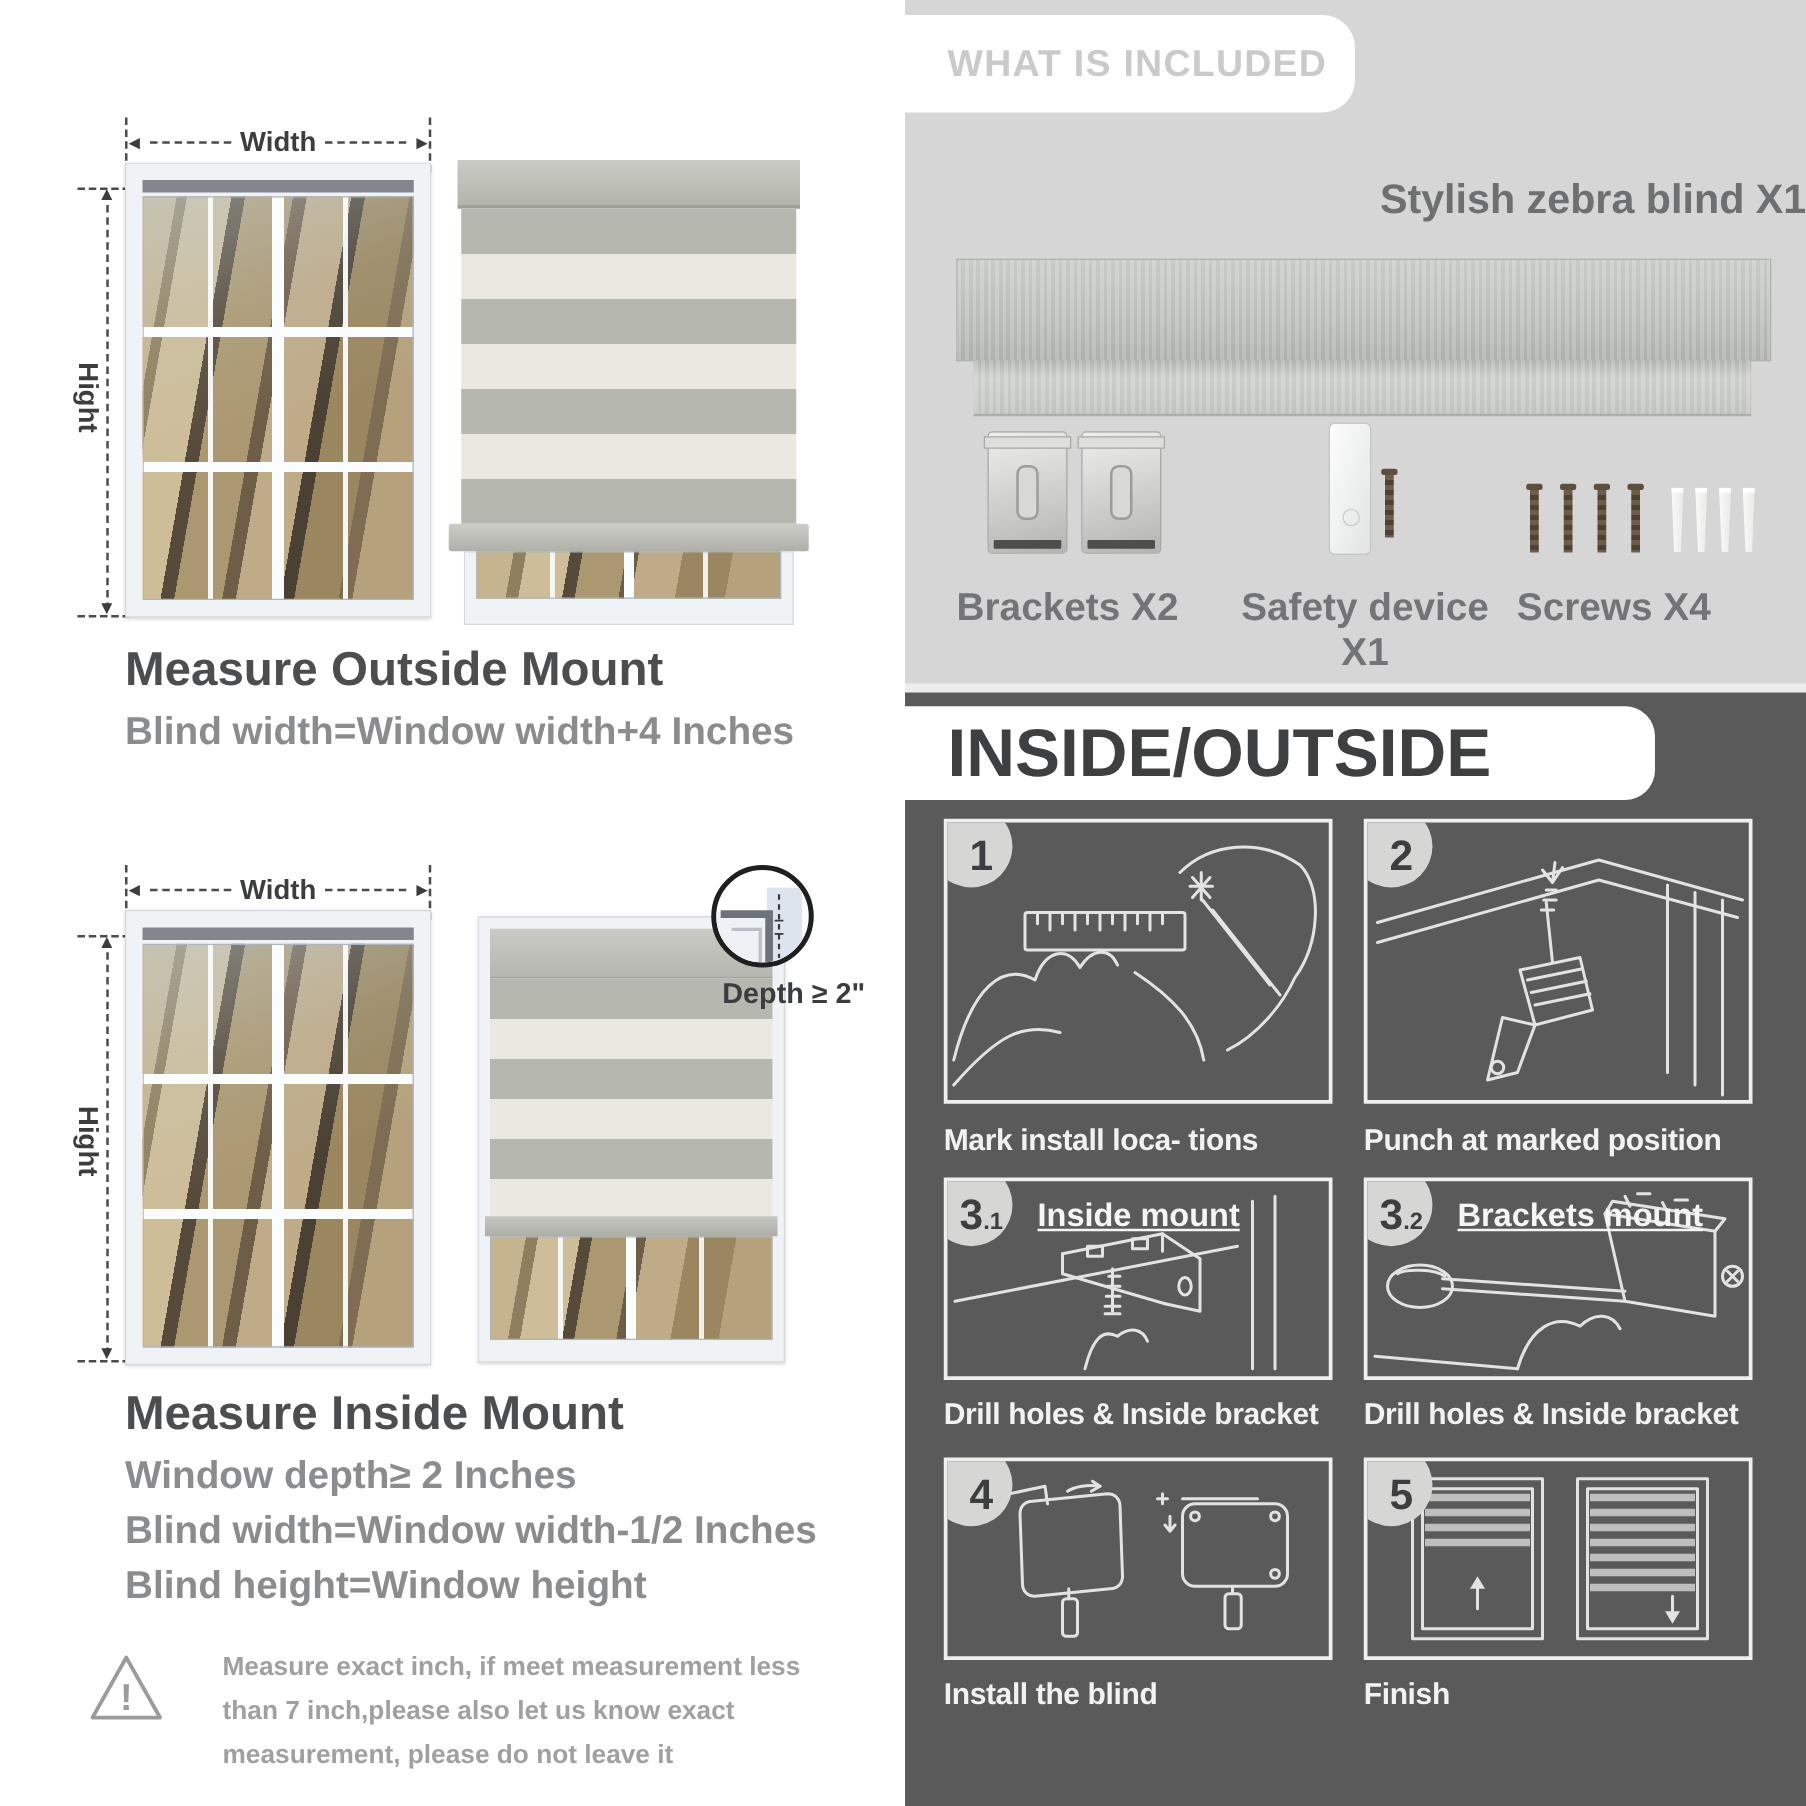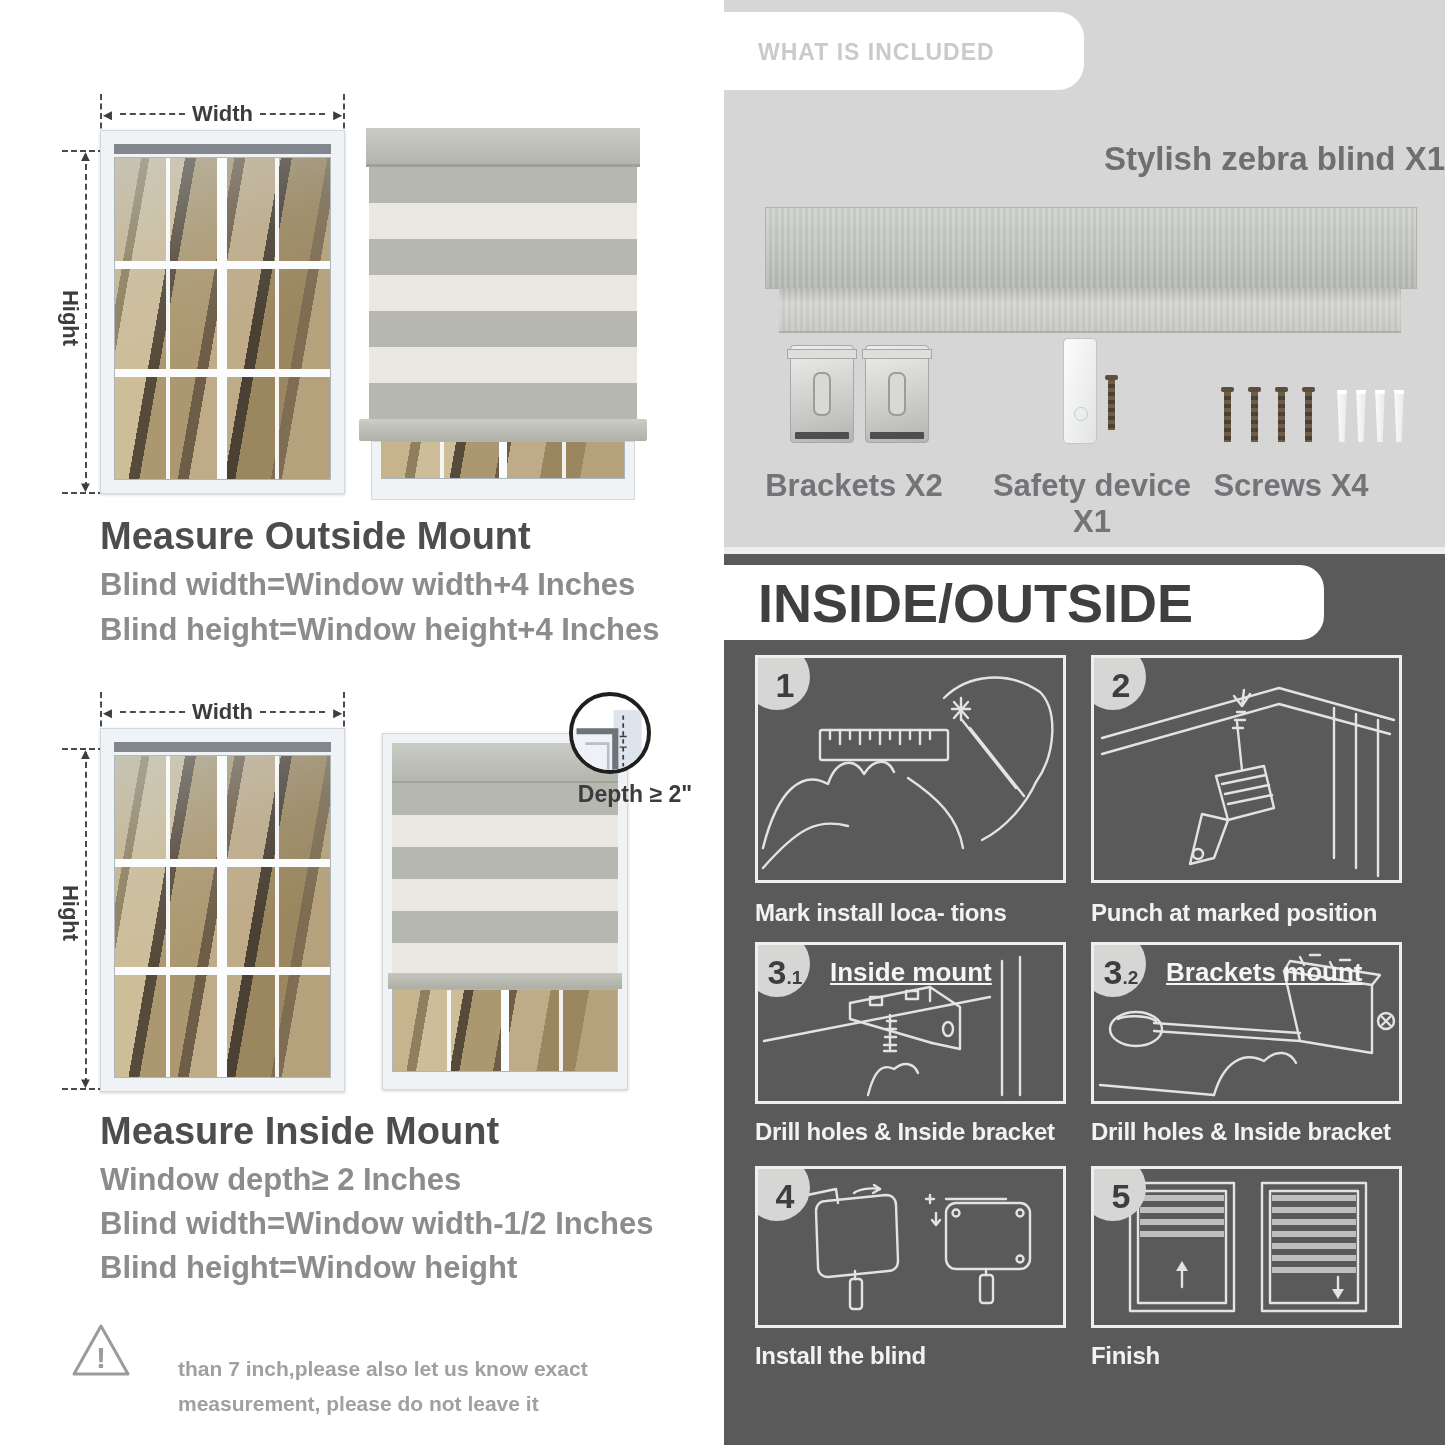--- a/index.html
+++ b/index.html
@@ -68,21 +68,21 @@
   .depth-label{position:absolute;left:178px;top:48px;width:150px;text-align:center;
                font-weight:bold;font-size:23px;color:#3b3c3e;}
 
   .title-dark{position:absolute;font-weight:bold;font-size:38px;color:#4c4d4f;}
   .sub-gray{position:absolute;font-weight:bold;font-size:31px;color:#8b8c8e;}
   .note-line{position:absolute;font-size:21px;color:#9fa0a1;font-weight:bold;}
 
   
   .right-top{position:absolute;left:724px;top:0;width:721px;height:547px;background:#d5d6d5;}
   .h1-included{position:absolute;left:0;top:12px;width:360px;height:78px;background:#ffffff;
-               border-radius:0 26px 26px 0;color:#c9cbca;font-weight:bold;font-size:23px;
+               border-radius:0 26px 26px 0;color:#c9cbca;font-weight:bold;font-size:30px;
                line-height:80px;padding-left:34px;box-sizing:border-box;letter-spacing:1px;}
   .product-label{position:absolute;left:0;top:140px;width:100%;text-align:right;
                  font-size:33px;font-weight:bold;color:#6e6f71;}
   .cassette-main{position:absolute;left:41px;top:207px;width:650px;height:80px;border:1px solid #b0b3ad;
     background-image:repeating-linear-gradient(90deg, rgba(255,255,255,.10) 0 3px, rgba(0,0,0,.035) 3px 6px),
                      linear-gradient(180deg,#ced1cc 0%,#c2c5c0 55%,#b5b8b2 100%);}
   .cassette-roll{position:absolute;left:55px;top:288px;width:622px;height:43px;border-bottom:2px solid #adb0aa;
     background-image:repeating-linear-gradient(90deg, rgba(255,255,255,.10) 0 3px, rgba(0,0,0,.03) 3px 6px),
                      linear-gradient(180deg,#b9bcb6 0%,#d3d5d0 35%,#c6c8c2 100%);}
   .bracket{position:absolute;top:345px;width:64px;height:98px;border:1px solid #a8a8a6;border-radius:4px;
@@ -154,21 +154,20 @@
     <div class="b1-cassette"></div>
     <div class="b1-stripes"></div>
     <div class="b1-rail"></div>
     <div class="b1-window">
       <div class="mini-panes b1-panes"></div>
     </div>
   </div>
 
   <div class="title-dark" style="left:100px;top:515px;">Measure Outside Mount</div>
   <div class="sub-gray" style="left:100px;top:567px;">Blind width=Window width+4 Inches</div>
-  <div class="sub-gray" style="left:100px;top:612px;">Blind height=Window height+4 Inches</div>
 
   <div class="warrow" style="left:100px;top:700px;width:245px;">
     <span class="tip">◄</span>
     <span class="dash"></span>
     <span class="wlabel">Width</span>
     <span class="dash"></span>
     <span class="tip">►</span>
   </div>
   <div class="vguide" style="left:100px;top:692px;height:44px;"></div>
   <div class="vguide" style="left:343px;top:692px;height:44px;"></div>
@@ -205,20 +204,21 @@
 
   <div class="title-dark" style="left:100px;top:1110px;">Measure Inside Mount</div>
   <div class="sub-gray" style="left:100px;top:1162px;">Window depth≥ 2 Inches</div>
   <div class="sub-gray" style="left:100px;top:1206px;text-align:right;">Blind width=Window width-1/2 Inches</div>
   <div class="sub-gray" style="left:100px;top:1250px;">Blind height=Window height</div>
 
   <svg class="abs tri-svg" style="left:68px;top:1320px;" width="66" height="62" viewBox="0 0 66 62">
     <path d="M33 6 L60 54 L6 54 Z" fill="none" stroke="#9b9b9b" stroke-width="3" stroke-linejoin="round"></path>
     <text x="33" y="48" text-anchor="middle" font-size="30" font-weight="bold" fill="#9b9b9b">!</text>
   </svg>
+  <div class="note-line" style="left:178px;top:1322px;">Measure exact inch, if meet measurement less</div>
   <div class="note-line" style="left:178px;top:1357px;">than 7 inch,please also let us know exact</div>
   <div class="note-line" style="left:178px;top:1392px;">measurement, please do not leave it</div>
 
   <div class="right-top">
     <div class="h1-included">WHAT IS INCLUDED</div>
     <div class="product-label">Stylish zebra blind X1</div>
 
     <div class="cassette-main"></div>
     <div class="cassette-roll"></div>
 

